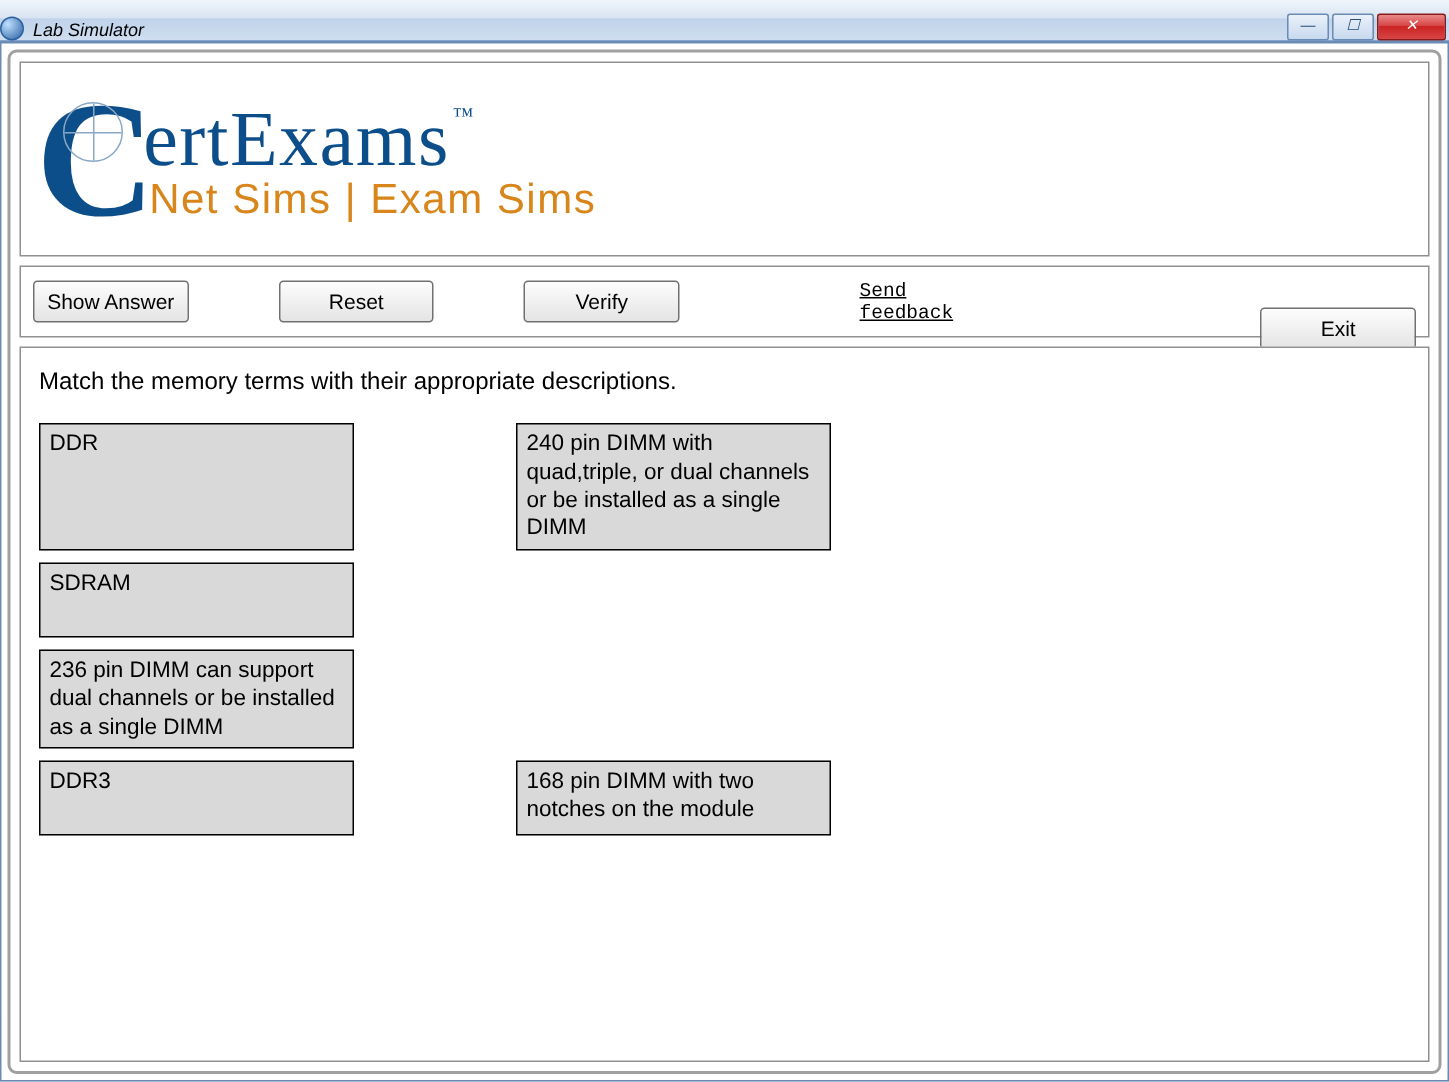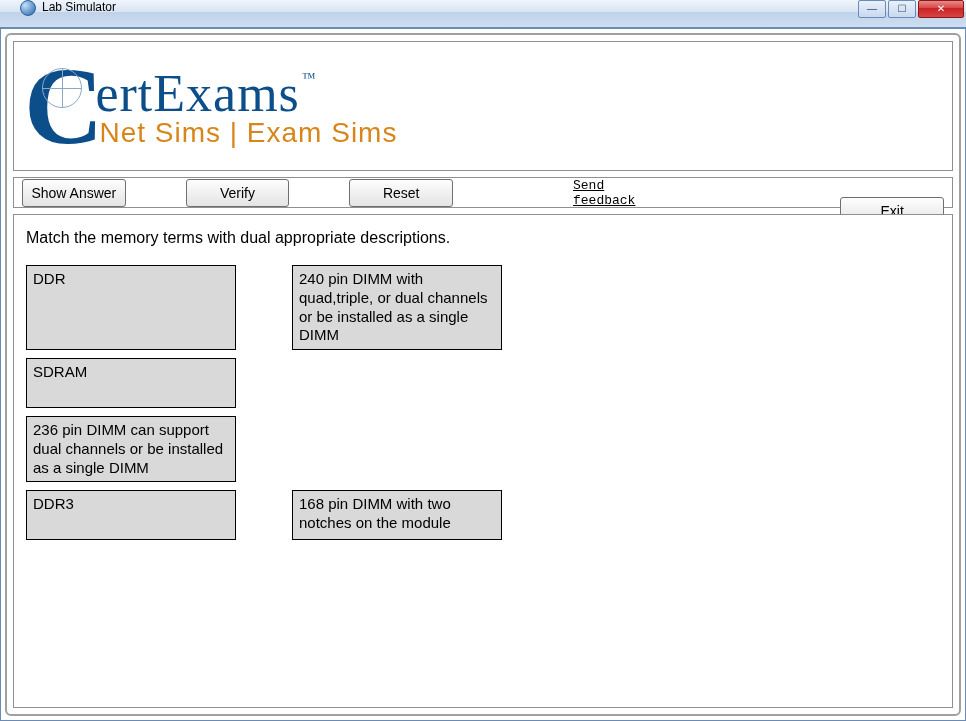--- a/index.html
+++ b/index.html
@@ -10,24 +10,25 @@
     background: linear-gradient(to bottom, #6ba2d8 0%, #4a7ab0 100%);
     width: 966px;
     height: 721px;
     overflow: hidden;
   }
   .titlebar {
     height: 28px;
     background: linear-gradient(to bottom, #f0f5fb 0%, #d8e4f2 45%, #c0d3ea 46%, #cfdef0 100%);
     border-bottom: 1px solid #6a8bb5;
     display: flex;
-    align-items: flex-start;
-    padding: 0 2px 0 20px;
+    align-items: flex-end;
+    padding: 0 2px 0 0;
     font-size: 12px;
     color: #000;
+    font-style: italic;
   }
   .titlebar .appicon {
     width: 16px; height: 16px;
     border: 1px solid #2a60a0;
     border-radius: 50%;
     margin-right: 6px;
     background: radial-gradient(circle at 30% 30%, #bfe0ff, #2a60a0);
   }
   .titlebar .title { flex: 1; }
   .winbtns { display: flex; gap: 2px; margin-left: auto; }
@@ -117,21 +118,21 @@
     padding-left: 4px;
   }
 
   .toolbar {
     border: 1px solid #909090;
     background: #fff;
     padding: 6px 8px;
     display: flex;
     align-items: center;
     gap: 60px;
-    height: 31px;
+    height: 48px;
   }
   .btn {
     width: 108px;
     height: 28px;
     border: 1px solid #707070;
     border-radius: 3px;
     background: linear-gradient(to bottom, #fdfdfd, #e4e4e4);
     font-size: 14px;
     text-align: center;
     line-height: 26px;
@@ -155,21 +156,21 @@
     padding: 14px 12px;
     overflow: auto;
   }
   .prompt {
     font-size: 16px;
     color: #000;
     margin: 0 0 18px 0;
   }
   .match-row {
     display: flex;
-    gap: 56px;
+    gap: 108px;
     margin-bottom: 8px;
   }
   .card {
     border: 1px solid #000;
     background: #d9d9d9;
     width: 210px;
     min-height: 50px;
     padding: 4px 6px;
     font-size: 15px;
     color: #000;
@@ -206,29 +207,29 @@
         <div class="logo-c">C<span class="cross"></span></div>
         <div class="logo-text">
           <div class="logo-main"><span>ertExams</span><span class="tm">™</span></div>
           <div class="logo-sub">Net Sims | Exam Sims</div>
         </div>
       </div>
     </div>
 
     <div class="toolbar">
       <div class="btn">Show Answer</div>
+      <div class="btn">Reset</div>
       <div class="btn">Verify</div>
-      <div class="btn">Reset</div>
       <div class="spacer"></div>
       <span class="link">Send feedback</span>
       <div class="btn exit">Exit</div>
     </div>
 
     <div class="content">
-      <p class="prompt">Match the memory terms with dual appropriate descriptions.</p>
+      <p class="prompt">Match the memory terms with their appropriate descriptions.</p>
 
       <div class="match-row">
         <div class="card left">DDR</div>
         <div class="card right">240 pin DIMM with quad,triple, or dual channels or be installed as a single DIMM</div>
       </div>
       <div class="match-row">
         <div class="card left">SDRAM</div>
       </div>
       <div class="match-row">
         <div class="card right">236 pin DIMM can support dual channels or be installed as a single DIMM</div>

